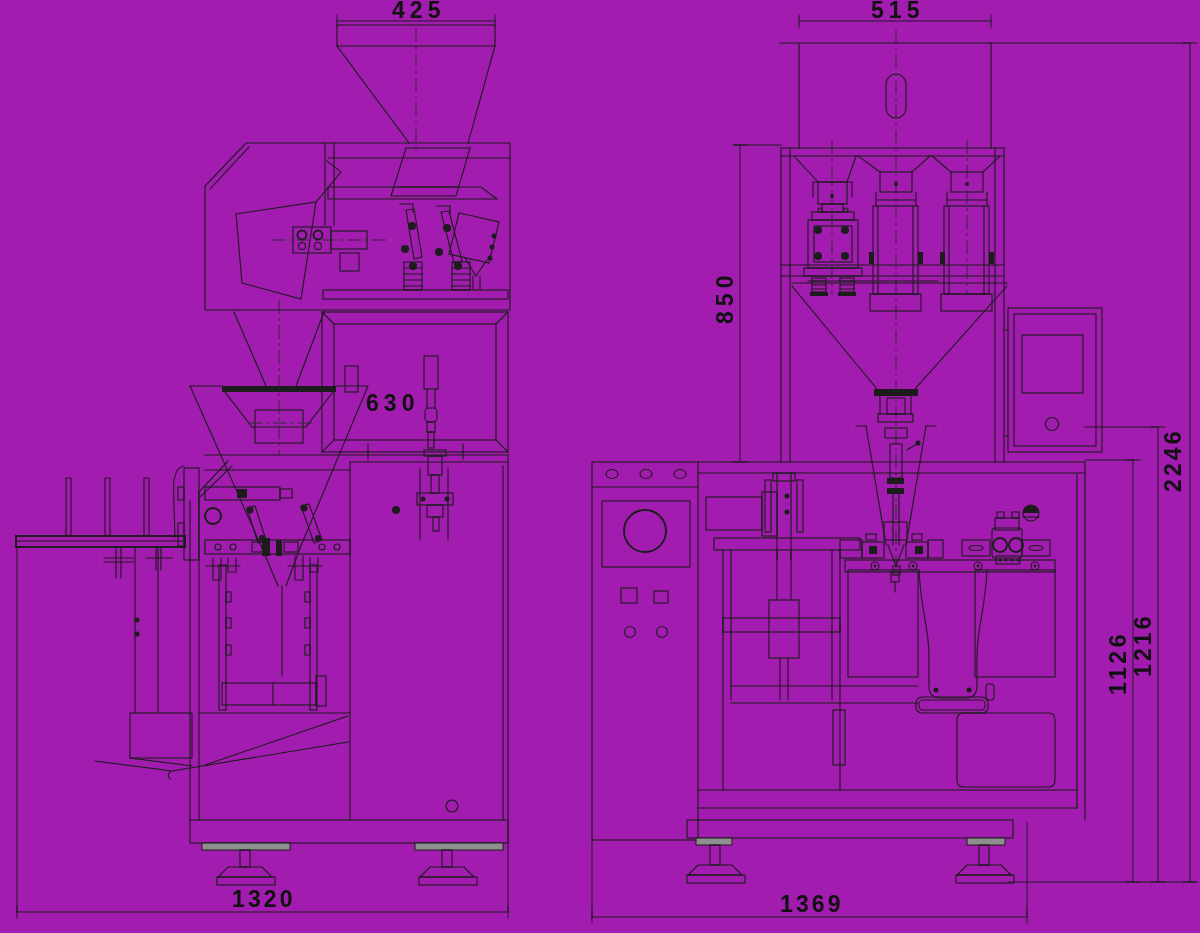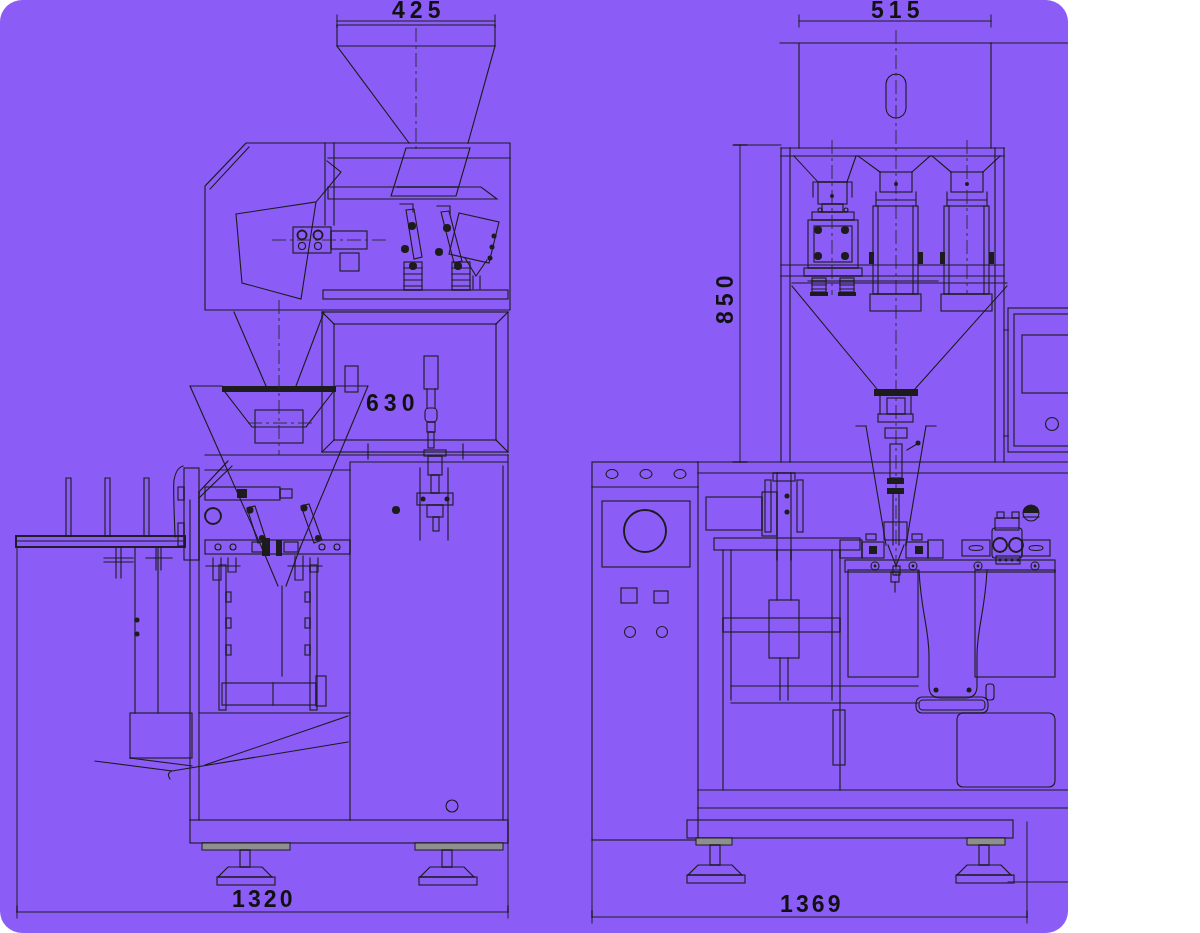--- a/index.html
+++ b/index.html
@@ -1,16 +1,16 @@
 <!DOCTYPE html>
 <html><head>
 <meta charset="utf-8">
 <style>
   html,body{margin:0;padding:0;background:#ffffff;}
-  .page{width:1068px;height:933px;background:#8b5cf6;position:relative;overflow:hidden;border-radius:22px;}
+  .page{width:1200px;height:933px;background:#a21caf;position:relative;overflow:hidden;}
   svg{display:block;}
   .s{fill:none;stroke:#1c1c1c;stroke-width:1.1;stroke-linecap:square;stroke-linejoin:miter;}
   .s2{fill:none;stroke:#1c1c1c;stroke-width:1.9;stroke-linecap:square;}
   .f{fill:#1c1c1c;stroke:none;}
   .cl{fill:none;stroke:#2a2a2a;stroke-width:.9;stroke-dasharray:14 4 3 4;}
   .dm{fill:none;stroke:#1c1c1c;stroke-width:.95;stroke-linecap:square;}
   .gray{fill:#8f8f8f;stroke:#1c1c1c;stroke-width:1;}
   text.dim{fill:#111;stroke:none;font-family:"Liberation Sans",sans-serif;font-weight:bold;font-size:23px;letter-spacing:-.5px;}
 </style>
 </head>

